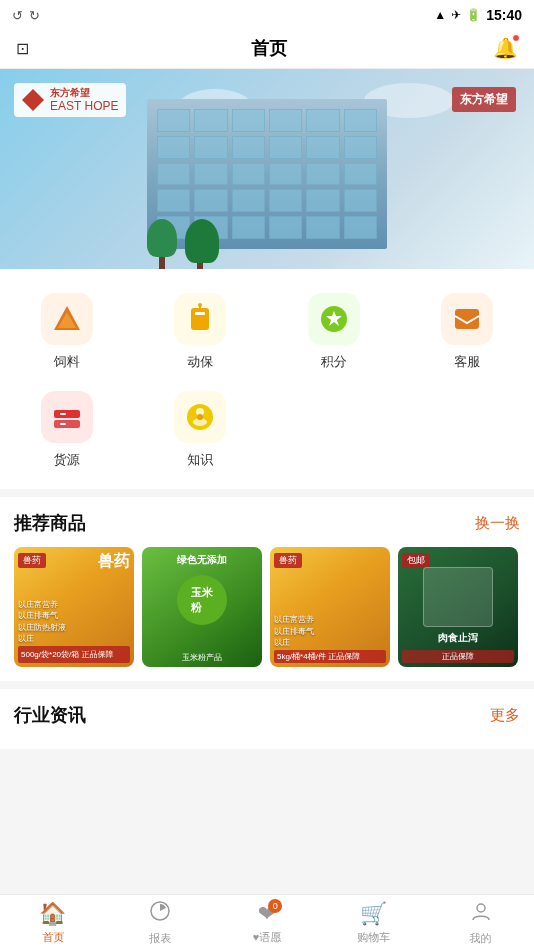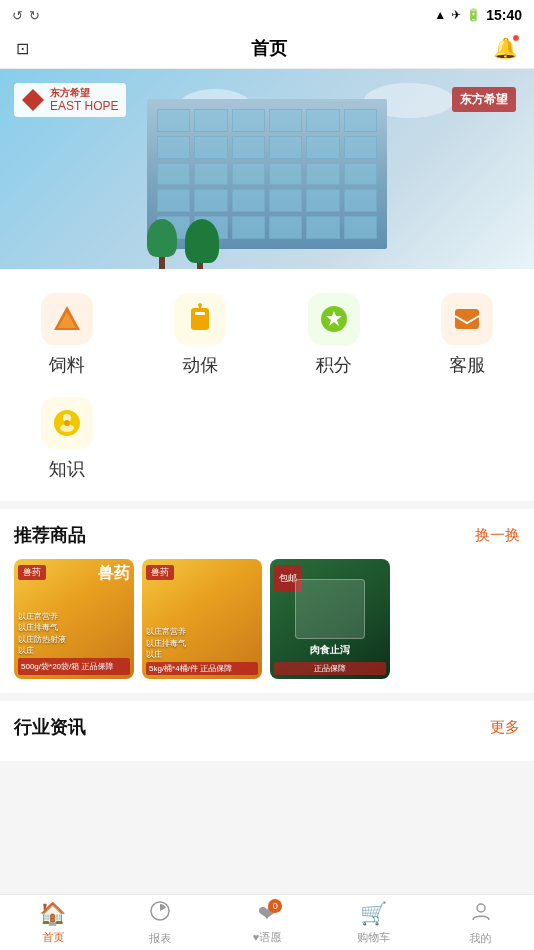--- a/index.html
+++ b/index.html
@@ -150,21 +150,21 @@
     }
     .menu-icon-wrap {
       width: 52px;
       height: 52px;
       border-radius: 14px;
       display: flex;
       align-items: center;
       justify-content: center;
       font-size: 26px;
     }
-    .menu-label { font-size: 18px; color: #333; }
+    .menu-label { font-size: 13px; color: #333; }
 
     .icon-feed { background: #fff3e8; }
     .icon-animal { background: #fffbe6; }
     .icon-points { background: #f0fde8; }
     .icon-service { background: #fff3e8; }
     .icon-supply { background: #ffe8e8; }
     .icon-transport { background: #fff3e8; }
     .icon-knowledge { background: #fffbe6; }
     .icon-learn { background: #e8fdf0; }
 
@@ -396,20 +396,31 @@
     <div class="menu-item">
       <div class="menu-icon-wrap icon-service">
         <svg class="svg-icon" viewBox="0 0 34 34">
           <rect x="5" y="7" width="24" height="20" rx="3" fill="#e07820"></rect>
           <path d="M5,14 L17,21 L29,14" stroke="#fff" stroke-width="2" fill="none"></path>
         </svg>
       </div>
       <span class="menu-label">客服</span>
     </div>
 
+    <div class="menu-item">
+      <div class="menu-icon-wrap icon-supply">
+        <svg class="svg-icon" viewBox="0 0 34 34">
+          <rect x="4" y="10" width="26" height="8" rx="2" fill="#e03030"></rect>
+          <rect x="4" y="20" width="26" height="8" rx="2" fill="#e05050"></rect>
+          <rect x="10" y="13" width="6" height="2" rx="1" fill="#fff"></rect>
+          <rect x="10" y="23" width="6" height="2" rx="1" fill="#fff"></rect>
+        </svg>
+      </div>
+      <span class="menu-label">货源</span>
+    </div>
 
 
     <div class="menu-item">
       <div class="menu-icon-wrap icon-knowledge">
         <svg class="svg-icon" viewBox="0 0 34 34">
           <circle cx="17" cy="17" r="13" fill="#f0c800"></circle>
           <circle cx="17" cy="12" r="4" fill="#fff" opacity="0.8"></circle>
           <ellipse cx="17" cy="22" rx="7" ry="4" fill="#fff" opacity="0.7"></ellipse>
           <circle cx="17" cy="17" r="3" fill="#e8a000"></circle>
         </svg>
@@ -430,34 +441,43 @@
         <div class="product-img prod1">
           <div style="position:absolute;top:6px;left:4px;background:rgba(180,30,30,0.85);color:#fff;font-size:9px;padding:1px 5px;border-radius:2px;">兽药</div>
           <div style="position:absolute;top:4px;right:4px;color:#fff;font-size:16px;font-weight:700;">兽药</div>
           <div style="position:absolute;bottom:4px;left:4px;right:4px;">
             <div style="color:#fff;font-size:8px;line-height:1.4;text-shadow:0 1px 2px rgba(0,0,0,0.6);">以庄富营养<br>以庄排毒气<br>以庄防热射液<br>以庄</div>
             <div style="background:rgba(180,30,30,0.8);color:#fff;font-size:8px;border-radius:2px;padding:3px 3px;margin-top:2px;">500g/袋*20袋/箱  正品保障</div>
           </div>
         </div>
       </div>
 
+      <div class="product-card">
+        <div class="product-img prod2">
+          <div style="position:absolute;top:6px;left:50%;transform:translateX(-50%);color:#fff;font-size:10px;font-weight:700;white-space:nowrap;">绿色无添加</div>
+          <div style="position:absolute;top:28px;left:50%;transform:translateX(-50%);background:#5ab020;border-radius:50%;width:50px;height:50px;display:flex;align-items:center;justify-content:center;">
+            <span style="color:#fff;font-size:11px;font-weight:700;">玉米<br>粉</span>
+          </div>
+          <div style="position:absolute;bottom:4px;left:4px;right:4px;color:#fff;font-size:8px;text-align:center;">玉米粉产品</div>
+        </div>
+      </div>
 
       <div class="product-card">
         <div class="product-img prod3">
           <div style="position:absolute;top:6px;left:4px;background:rgba(180,30,30,0.85);color:#fff;font-size:9px;padding:1px 5px;border-radius:2px;">兽药</div>
           <div style="position:absolute;bottom:4px;left:4px;right:4px;">
             <div style="color:#fff;font-size:8px;line-height:1.4;text-shadow:0 1px 2px rgba(0,0,0,0.6);">以庄富营养<br>以庄排毒气<br>以庄</div>
             <div style="background:rgba(180,30,30,0.8);color:#fff;font-size:8px;border-radius:2px;padding:1px 3px;margin-top:2px;">5kg/桶*4桶/件  正品保障</div>
           </div>
         </div>
       </div>
 
       <div class="product-card">
         <div class="product-img prod4">
-          <div style="position:absolute;top:6px;left:4px;background:rgba(180,30,30,0.85);color:#fff;font-size:9px;padding:7px 5px;border-radius:2px;">包邮</div>
+          <div style="position:absolute;top:6px;left:4px;background:rgba(180,30,30,0.85);color:#fff;font-size:9px;padding:1px 5px;border-radius:2px;">包邮</div>
           <div style="position:absolute;top:20px;left:50%;transform:translateX(-50%);width:70px;height:60px;background:rgba(255,255,255,0.15);border-radius:4px;border:1px solid rgba(255,255,255,0.3);"></div>
           <div style="position:absolute;bottom:22px;left:0;right:0;text-align:center;color:#fff;font-size:10px;font-weight:600;">肉食止泻</div>
           <div style="position:absolute;bottom:4px;left:4px;right:4px;background:rgba(180,30,30,0.7);color:#fff;font-size:8px;border-radius:2px;padding:1px 3px;text-align:center;">正品保障</div>
         </div>
       </div>
     </div>
   </div>
 
   <div class="news-section">
     <div class="section-header">

